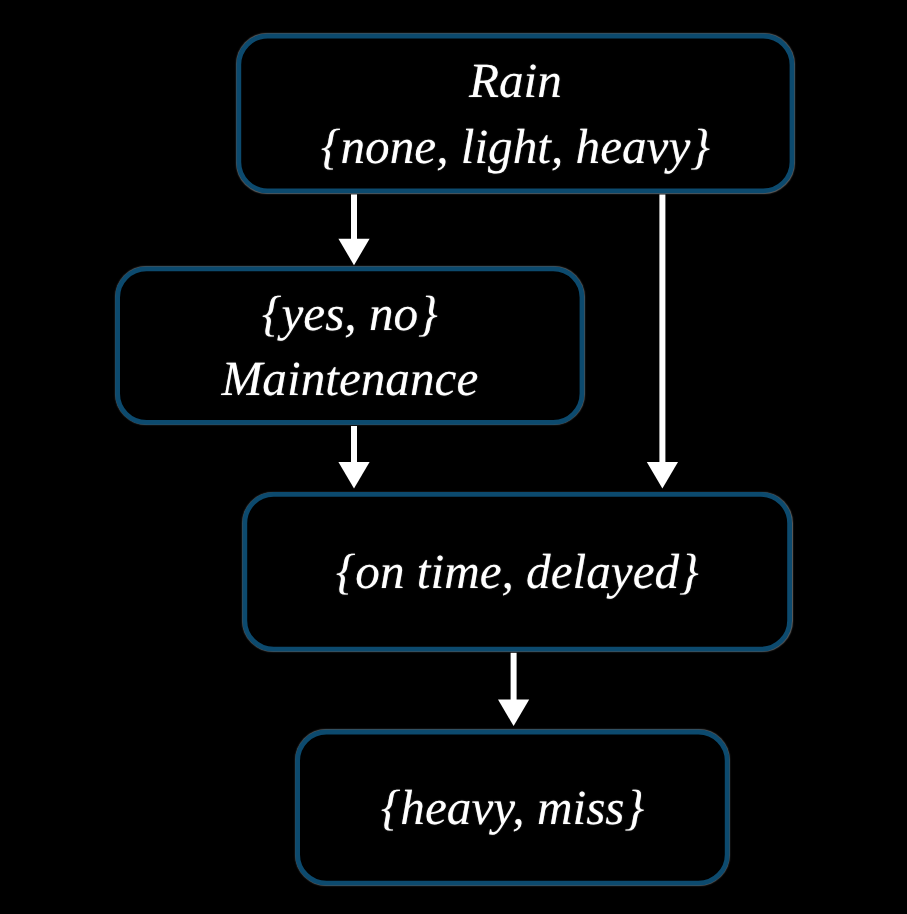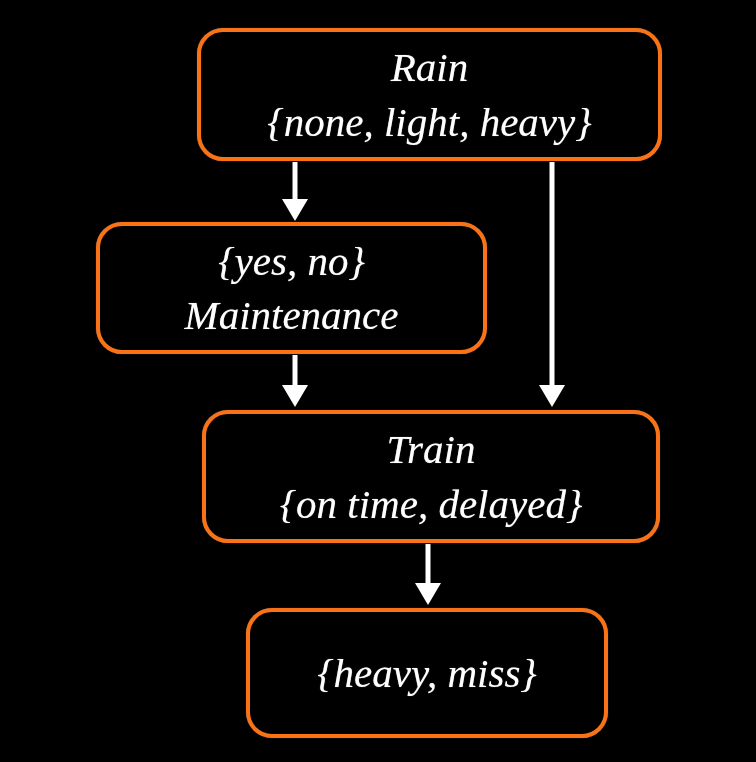--- a/index.html
+++ b/index.html
@@ -18,21 +18,21 @@
   .edges-layer {
     position: absolute;
     left: 0;
     top: 0;
     width: 756px;
     height: 762px;
   }
   .node {
     position: absolute;
     box-sizing: border-box;
-    border: 4px solid #f97316;
+    border: 4px solid #0c4a6e;
     border-radius: 26px;
     background: #000000;
     display: flex;
     flex-direction: column;
     align-items: center;
     justify-content: center;
     text-align: center;
     color: #ffffff;
     font-style: italic;
     font-size: 41px;
@@ -81,21 +81,20 @@
     <div>Rain</div>
     <div>{none, light, heavy}</div>
   </div>
 
   <div class="node node-maintenance">
     <div>{yes, no}</div>
     <div>Maintenance</div>
   </div>
 
   <div class="node node-train">
-    <div>Train</div>
     <div>{on time, delayed}</div>
   </div>
 
   <div class="node node-appointment">
     <div>{heavy, miss}</div>
   </div>
 
 </div>
 
 </body></html>

